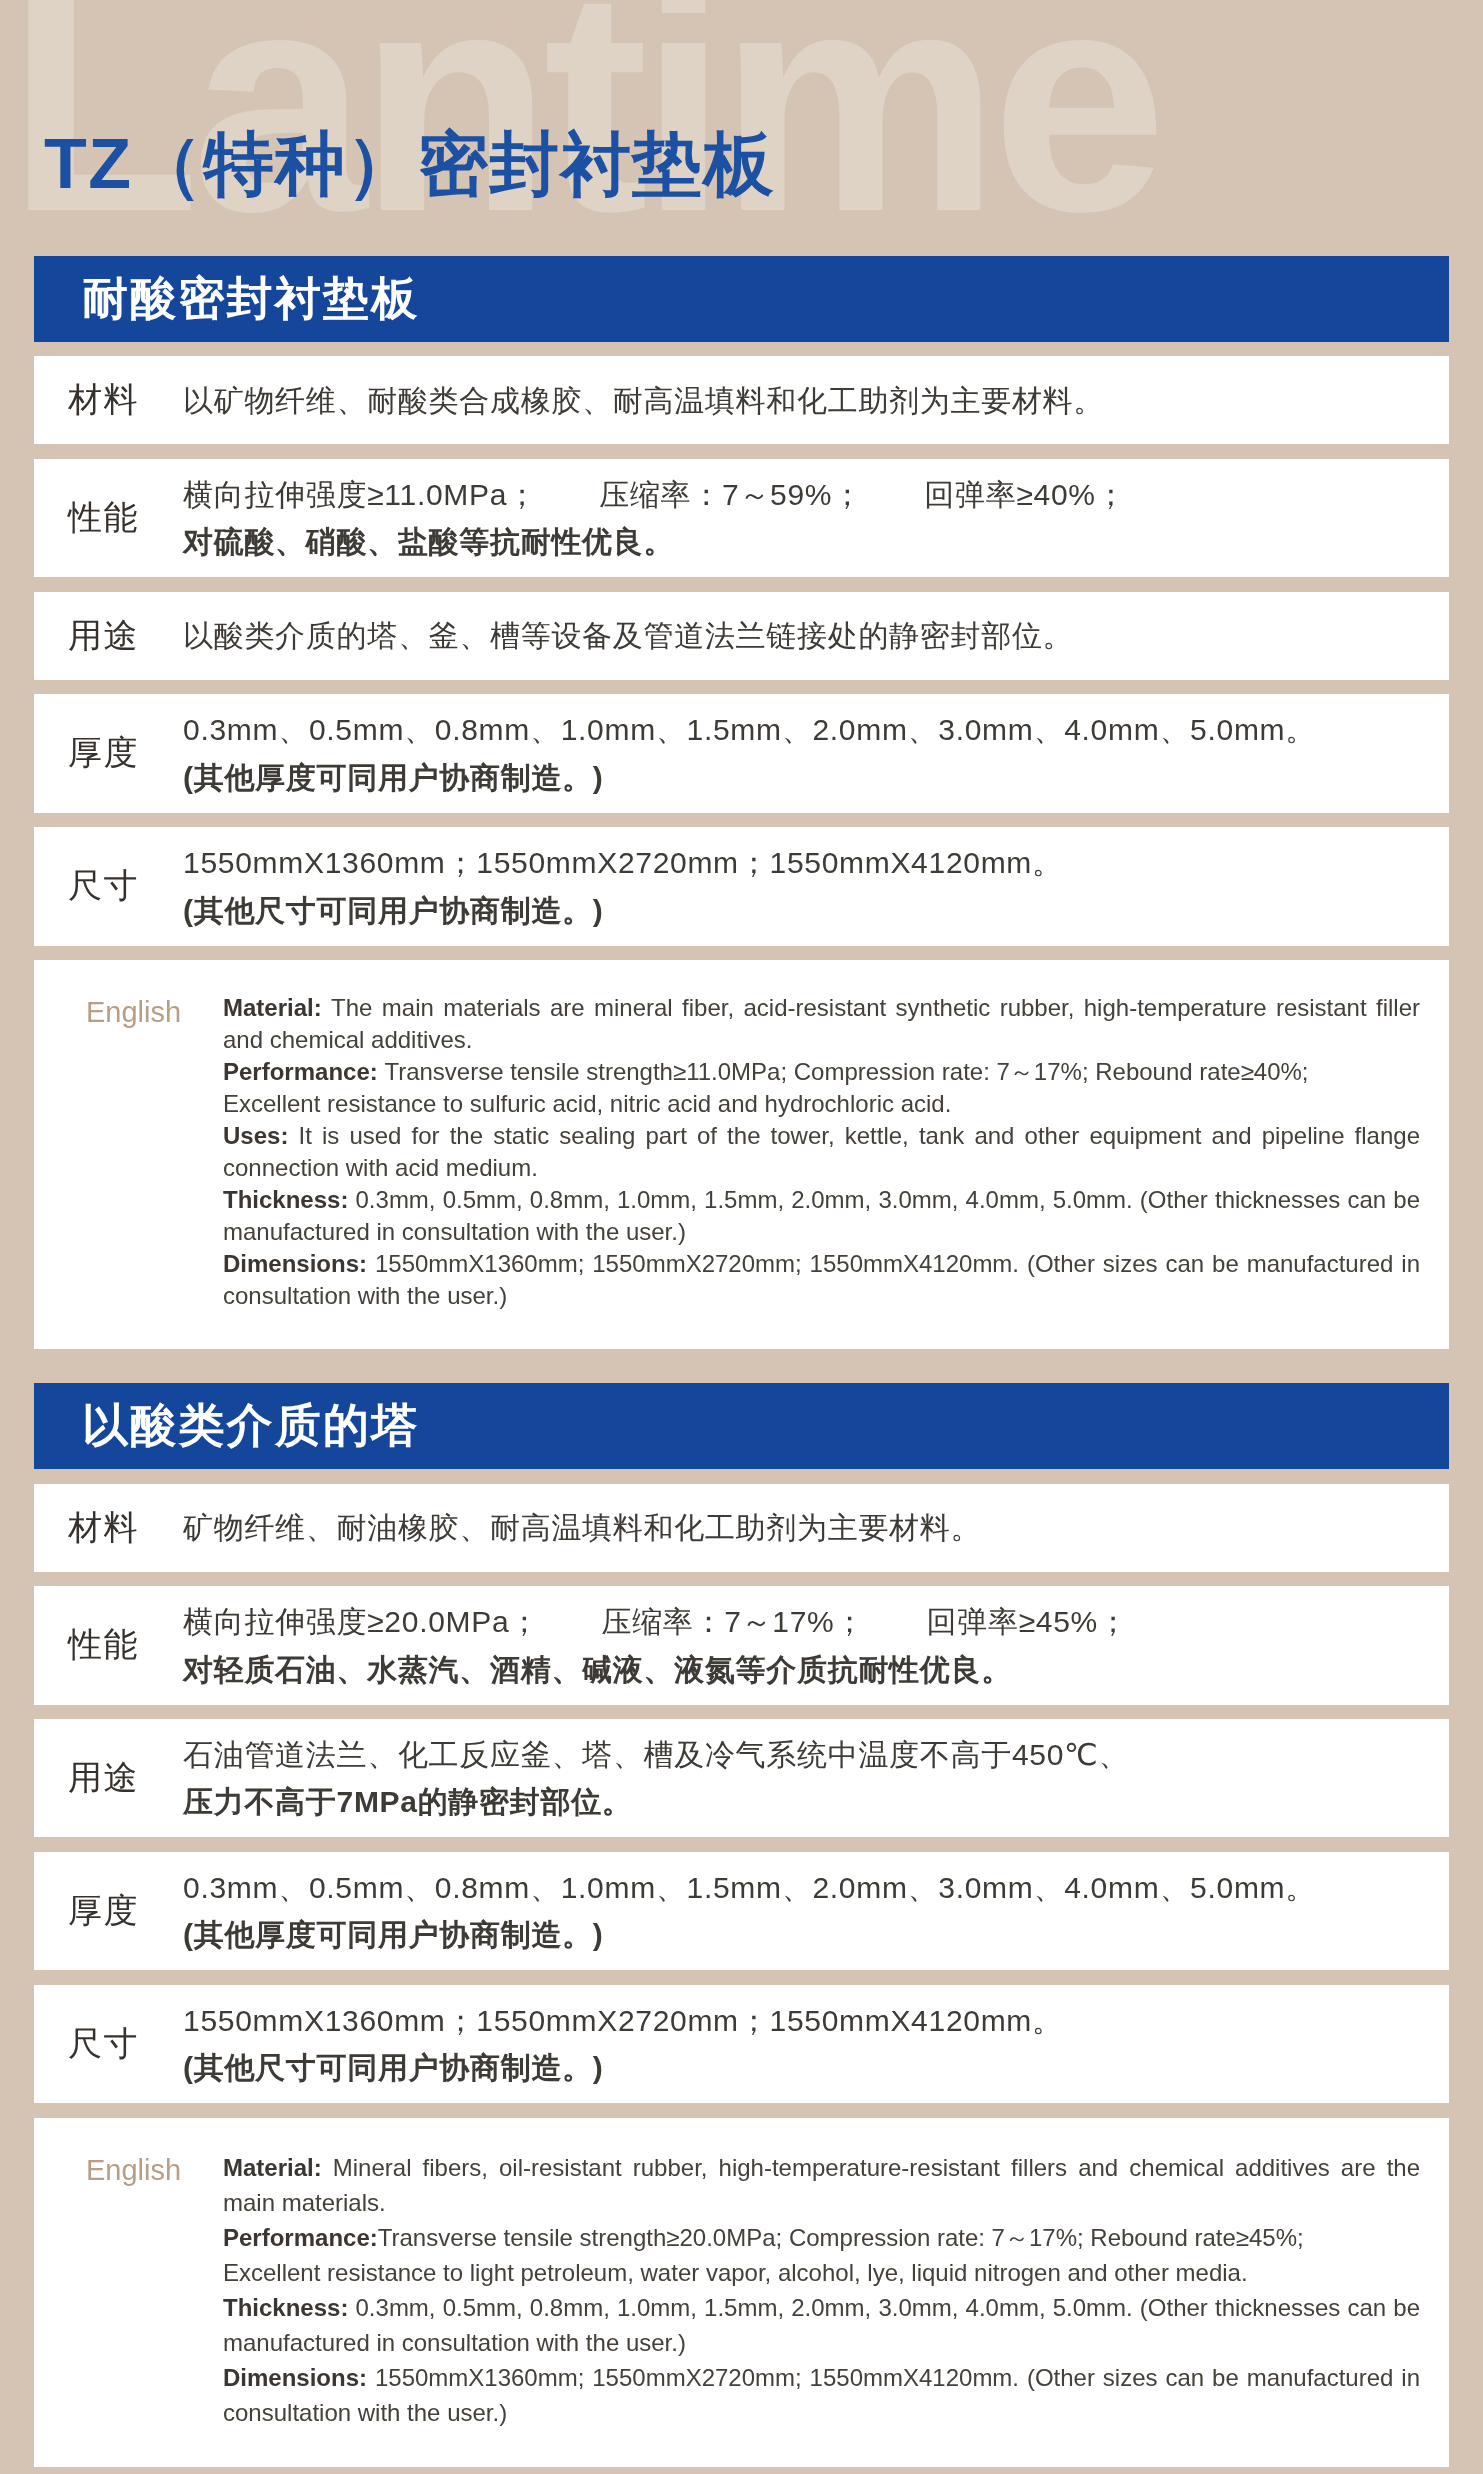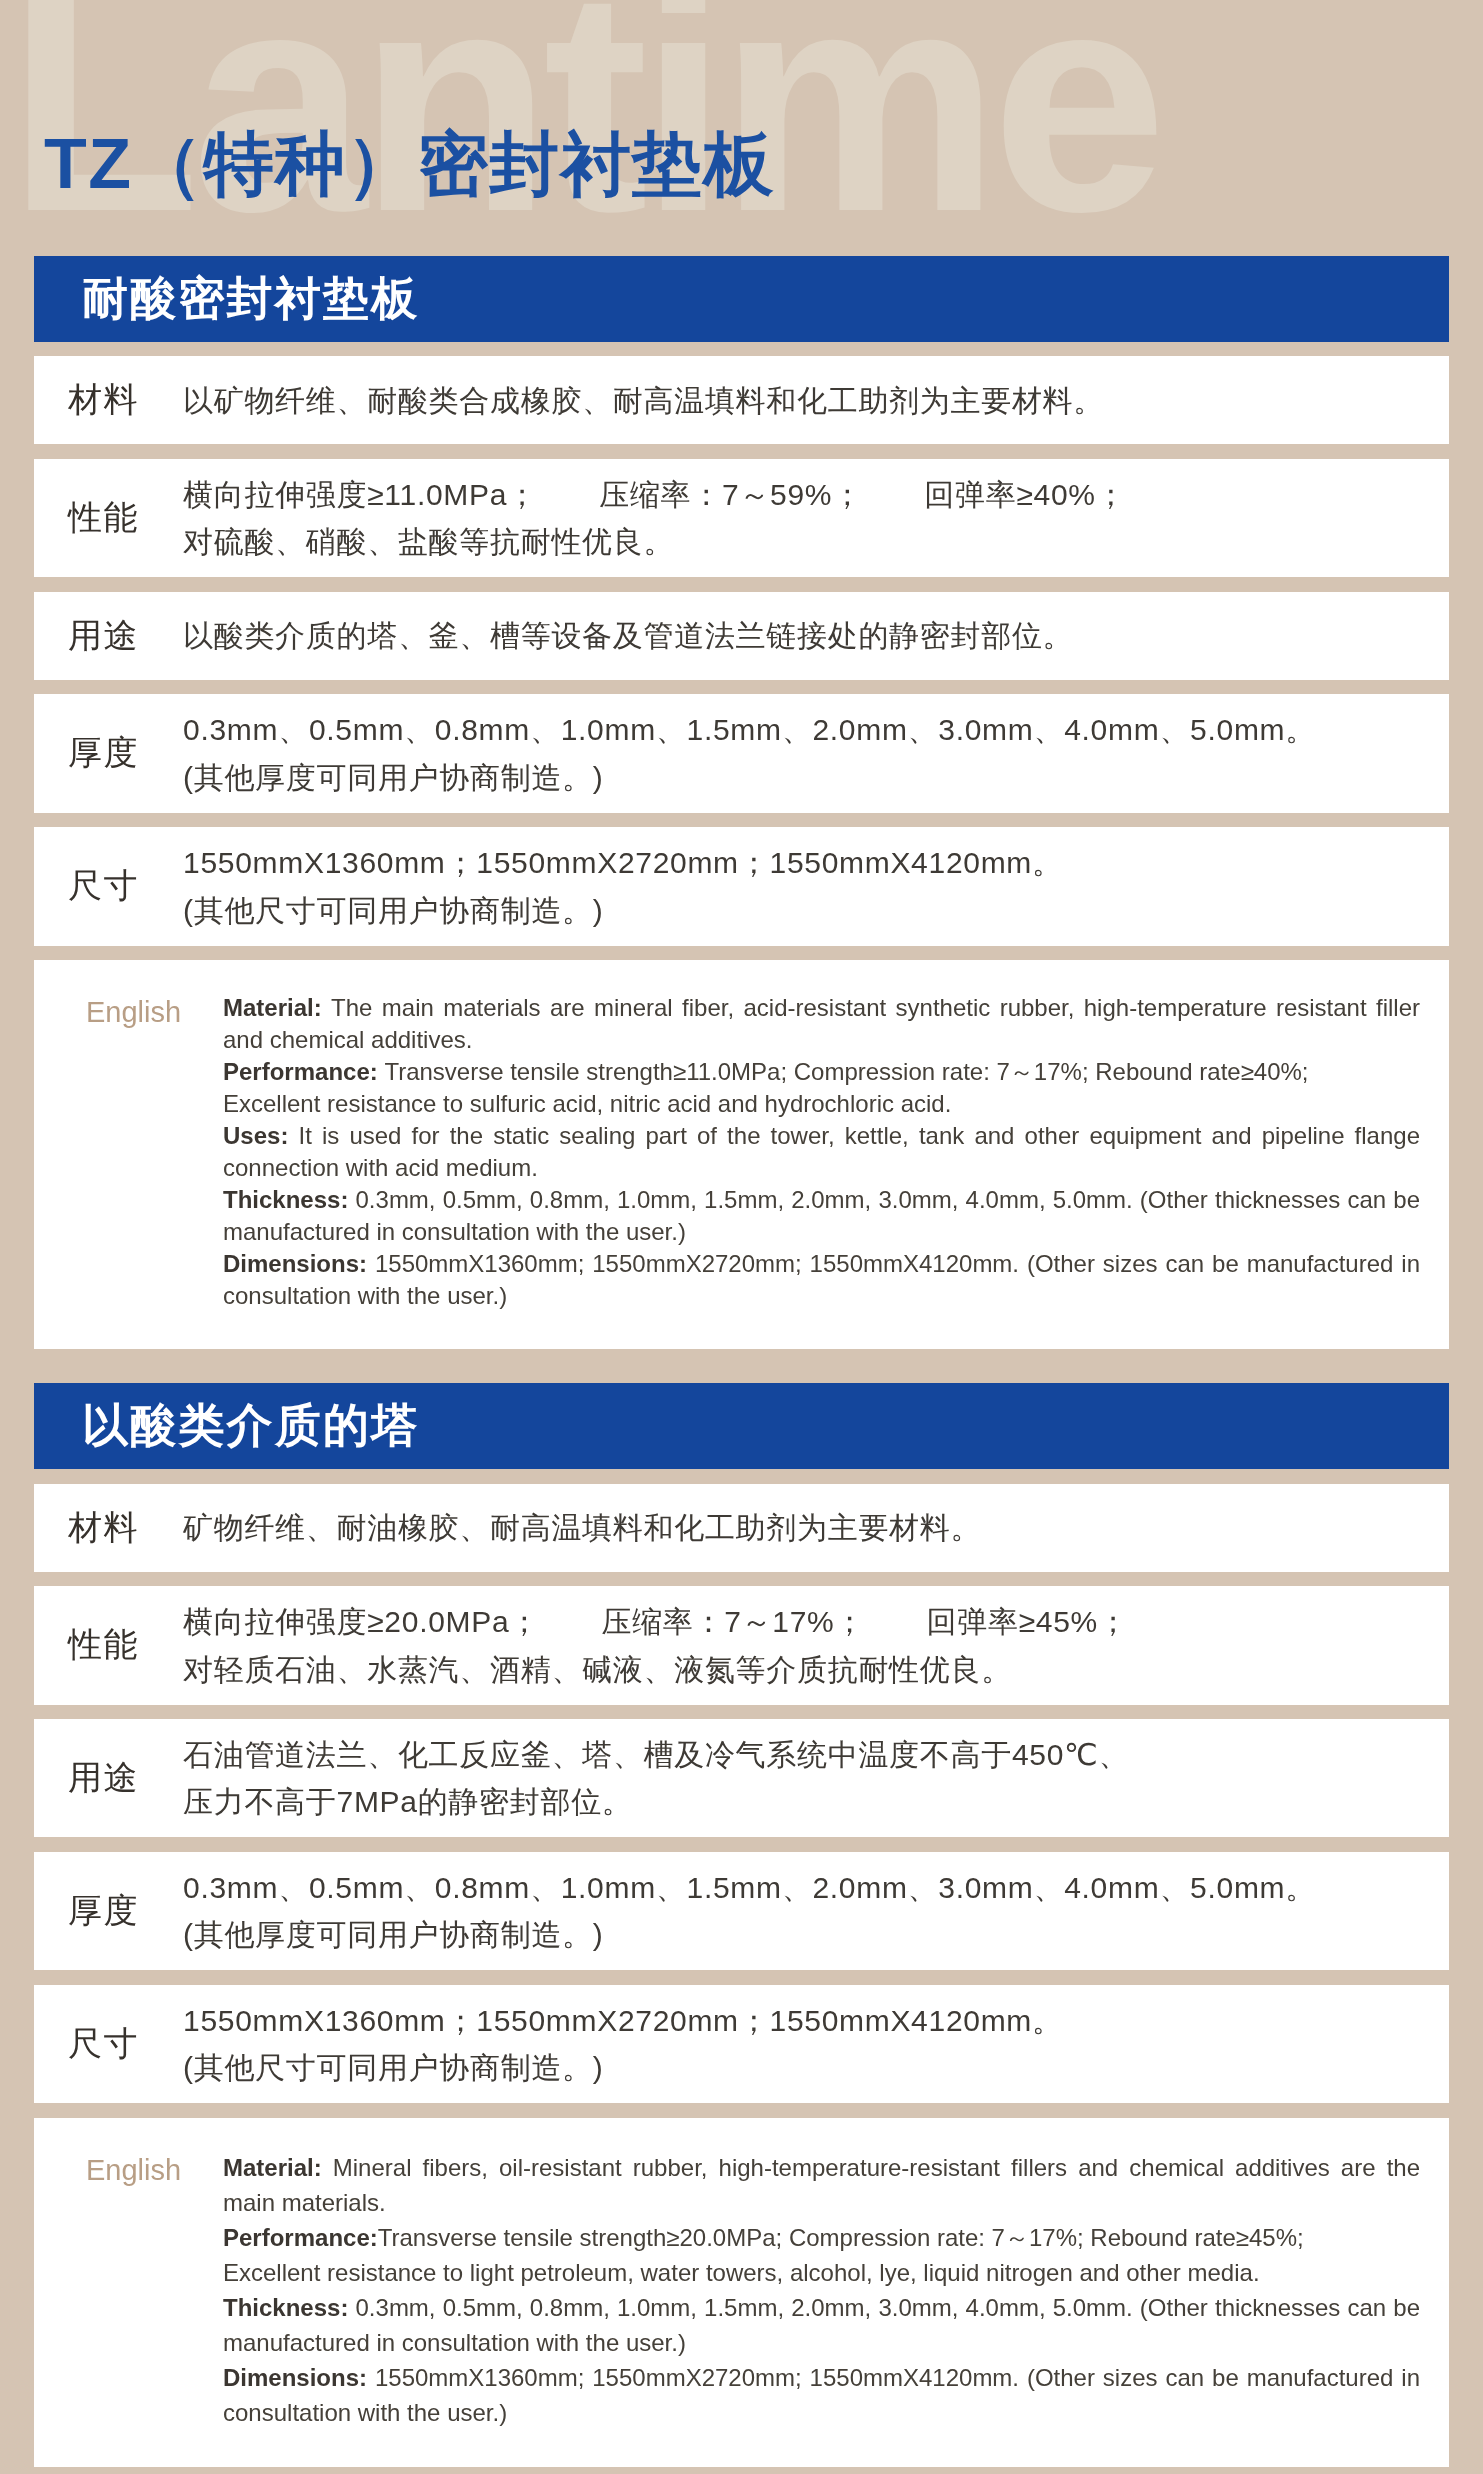--- a/index.html
+++ b/index.html
@@ -43,21 +43,21 @@
     display:flex;align-items:center;
   }
   .row{min-height:88px;padding:16px 0;}
   .row-label{
     flex:none;width:149px;padding-left:34px;
     font-size:34px;font-weight:400;color:var(--label-dark);
     letter-spacing:1.4px;
   }
   .row-content{flex:1;padding-right:26px;display:flex;flex-direction:column;justify-content:center;}
   .row-line{font-size:30px;line-height:39px;color:var(--body-text);white-space:nowrap;letter-spacing:0.7px;}
-  .row-line + .row-line{margin-top:8.6px;}
+  .row-line + .row-line{margin-top:8.6px;font-weight:bold;}
   .english-card{align-items:flex-start;padding:32px 0 37px 18px;}
   .english-card .row-label{
     width:171px;margin-top:4.3px;
     font-size:29px;color:var(--english-label);letter-spacing:0;
   }
   .english-text{flex:1;padding-right:29px;}
   .english-text p{
     font-size:24px;line-height:32px;color:#454039;
     text-align:justify;
   }
@@ -169,21 +169,21 @@
               <div class="row-line">1550mmX1360mm；1550mmX2720mm；1550mmX4120mm。</div>
               <div class="row-line">(其他尺寸可同用户协商制造。)</div>
             </div>
   </div>
 </div>
     <div class="card english-card">
       <div class="row-label english-label">English</div>
       <div class="english-text">
             <p><b>Material: </b>Mineral fibers, oil-resistant rubber, high-temperature-resistant fillers and chemical additives are the main materials.</p>
             <p><b>Performance:</b>Transverse tensile strength≥20.0MPa; Compression rate: 7～17%; Rebound rate≥45%;</p>
-            <p>Excellent resistance to light petroleum, water towers, alcohol, lye, liquid nitrogen and other media.</p>
+            <p>Excellent resistance to light petroleum, water vapor, alcohol, lye, liquid nitrogen and other media.</p>
             <p><b>Thickness: </b>0.3mm, 0.5mm, 0.8mm, 1.0mm, 1.5mm, 2.0mm, 3.0mm, 4.0mm, 5.0mm. (Other thicknesses can be manufactured in consultation with the user.)</p>
             <p><b>Dimensions: </b>1550mmX1360mm; 1550mmX2720mm; 1550mmX4120mm. (Other sizes can be manufactured in consultation with the user.)</p>
           </div>
     </div>
   </section>
 </div>
 </div>
 
 
 </body></html>

